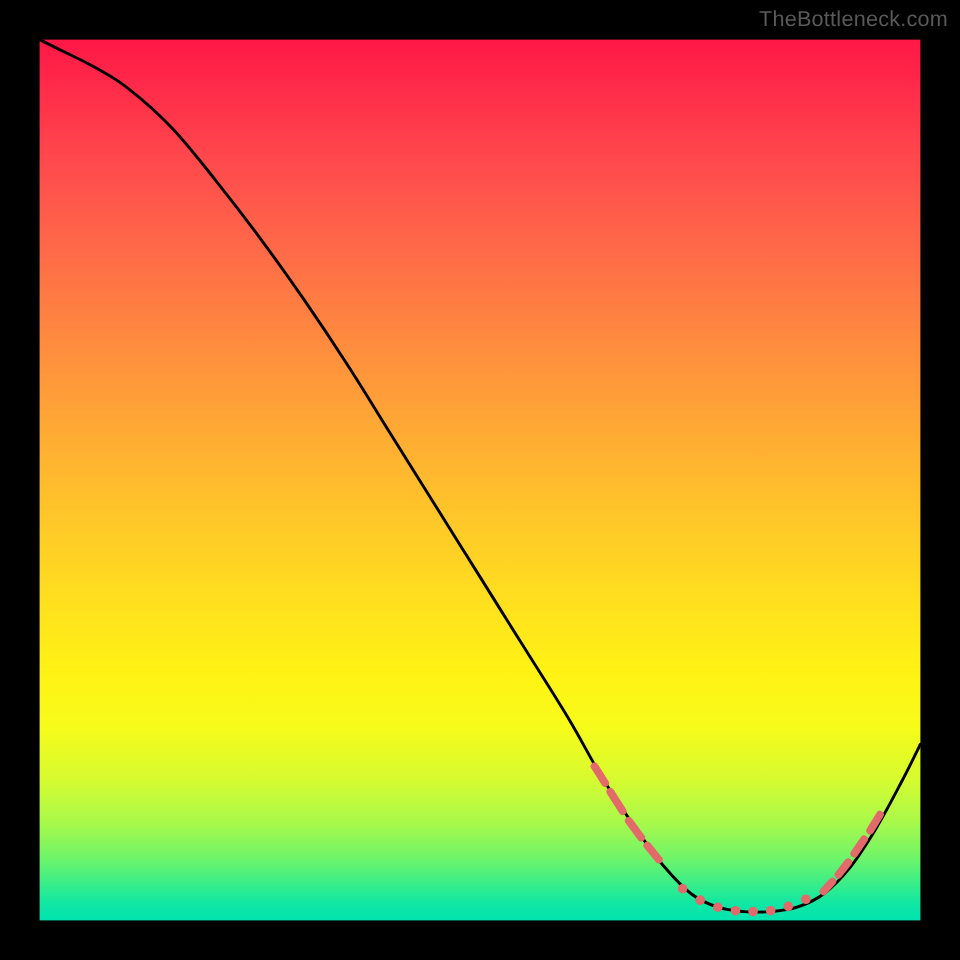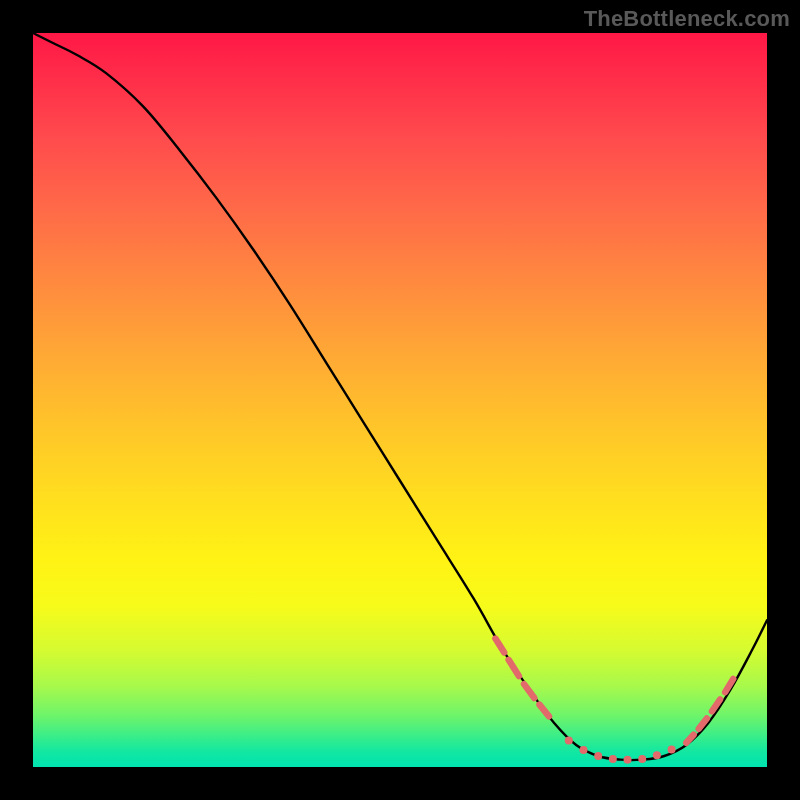--- a/index.html
+++ b/index.html
@@ -44,22 +44,22 @@
       #36ed8b 96%,
       #11e7a2 98%,
       #00e3b0 100%
     );
   }
   .watermark {
     position: absolute;
     top: 6px;
     right: 10px;
     color: #595959;
-    font-size: 22px;
-    font-weight: 700;
+    font-size: 18px;
+    font-weight: 400;
     letter-spacing: 0.2px;
     user-select: none;
   }
   svg.curve {
     position: absolute;
     left: 0;
     top: 0;
     width: 734px;
     height: 734px;
     overflow: visible;

